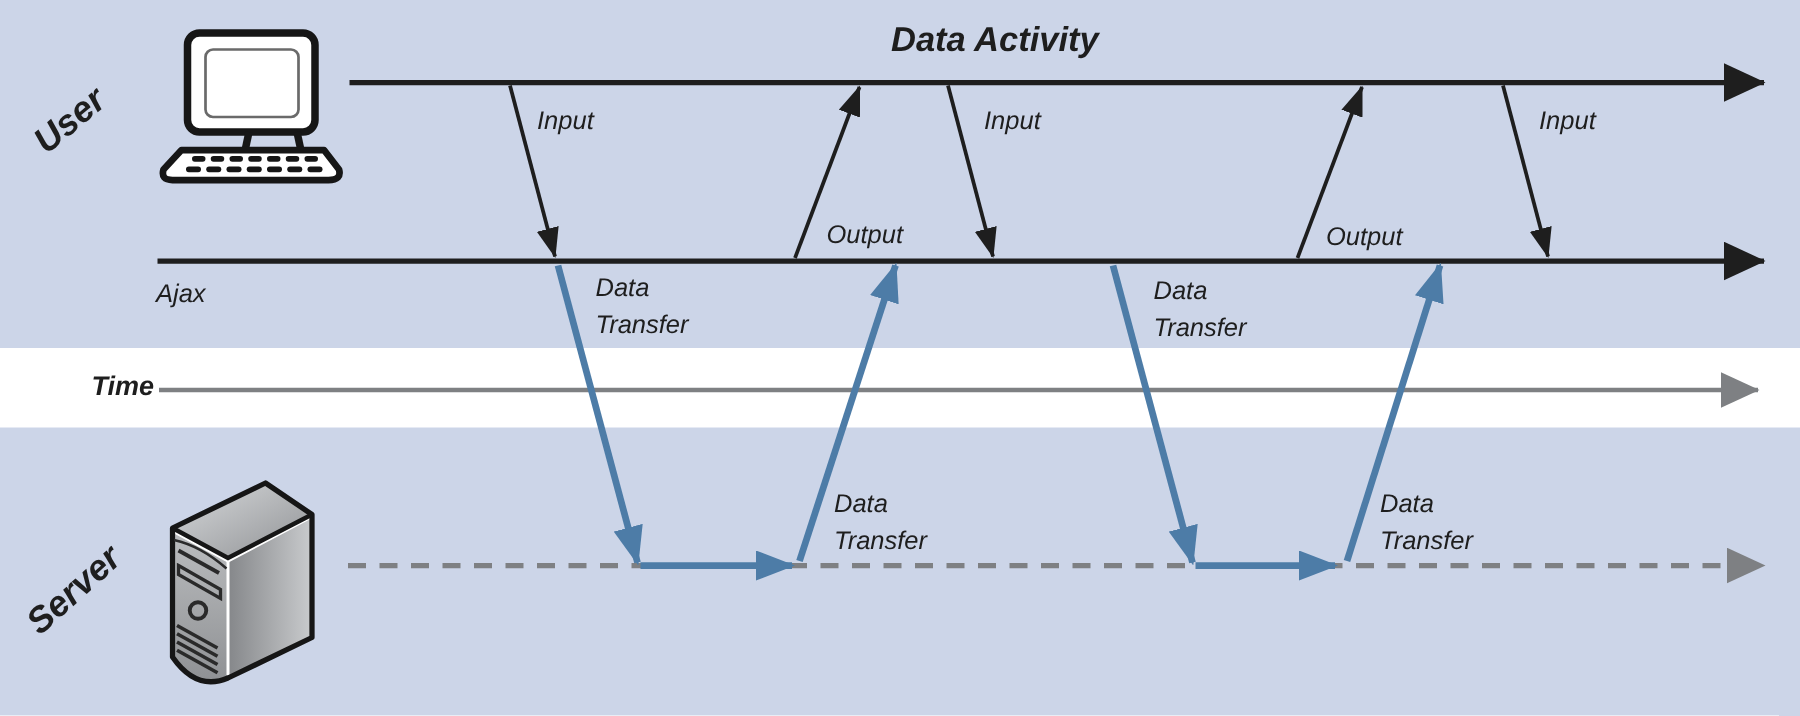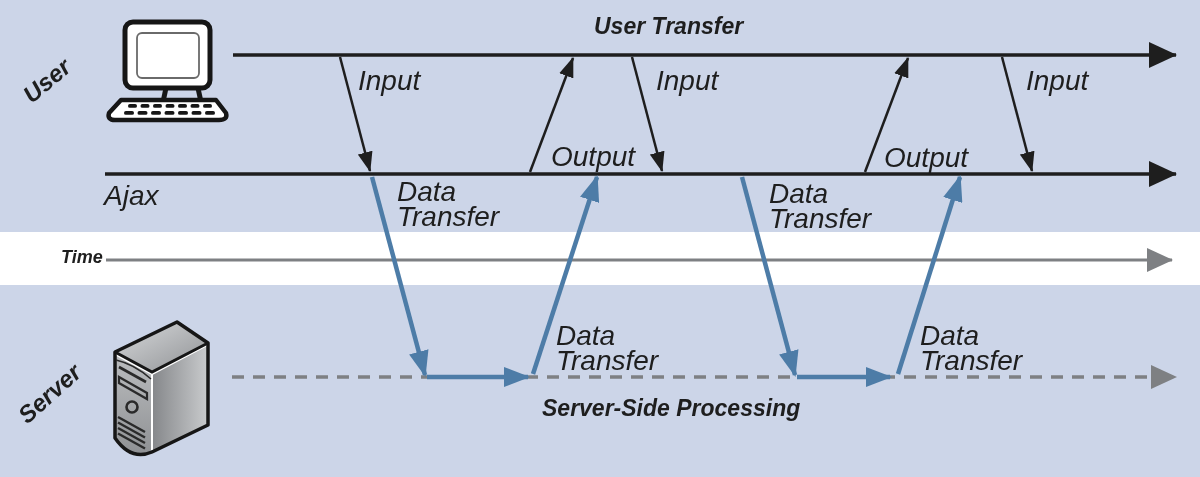--- a/index.html
+++ b/index.html
@@ -7,21 +7,21 @@
     position:relative;width:1200px;height:477px;overflow:hidden;
     background:#ccd5e8;
     font-family:"Liberation Sans",sans-serif;
   }
   .band-white{
     position:absolute;left:0;top:232px;width:1200px;height:53px;
     background:#ffffff;
   }
   svg.overlay{position:absolute;left:0;top:0;}
   .label{
-    position:absolute;font-style:italic;font-size:28px;color:#1e1e1e;
+    position:absolute;font-style:italic;font-size:17px;color:#1e1e1e;
     white-space:nowrap;line-height:25px;
   }
   .bold{font-weight:bold;}
   .fs23{font-size:23px;}
   .fs22{font-size:18px;}
   .fs24{font-size:24px;}
   .rot-user{transform:rotate(-40deg);transform-origin:50% 50%;}
   .rot-server{transform:rotate(-42deg);transform-origin:50% 50%;}
 </style>
 </head>
@@ -119,24 +119,23 @@
         <line x1="118" y1="422.5" x2="145" y2="437.5" stroke-width="2.4"></line>
         <line x1="118" y1="428" x2="145" y2="443" stroke-width="2.4"></line>
         <line x1="118" y1="433.5" x2="145" y2="448.5" stroke-width="2.4"></line>
       </g>
     </g>
   </svg>
 
   <div class="label bold fs24 rot-user" style="left:20px;top:68px;">User</div>
   <div class="label bold fs24 rot-server" style="left:12px;top:381px;">Server</div>
 
-  <div class="label bold fs23" style="left:594px;top:14px;">User Transfer</div>
+  <div class="label bold fs23" style="left:594px;top:14px;">Data Activity</div>
   <div class="label" style="left:104px;top:183px;">Ajax</div>
   <div class="label bold fs22" style="left:61px;top:245px;">Time</div>
-  <div class="label bold fs23" style="left:542px;top:396px;">Server-Side Processing</div>
 
   <div class="label" style="left:358px;top:68px;">Input</div>
   <div class="label" style="left:656px;top:68px;">Input</div>
   <div class="label" style="left:1026px;top:68px;">Input</div>
   <div class="label" style="left:551px;top:144px;">Output</div>
   <div class="label" style="left:884px;top:145px;">Output</div>
 
   <div class="label" style="left:397px;top:179px;">
     <div>Data</div>
     <div>Transfer</div>

